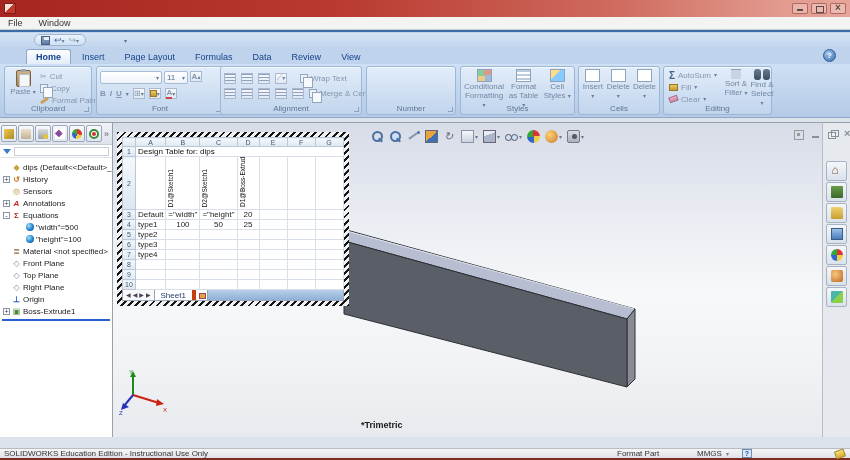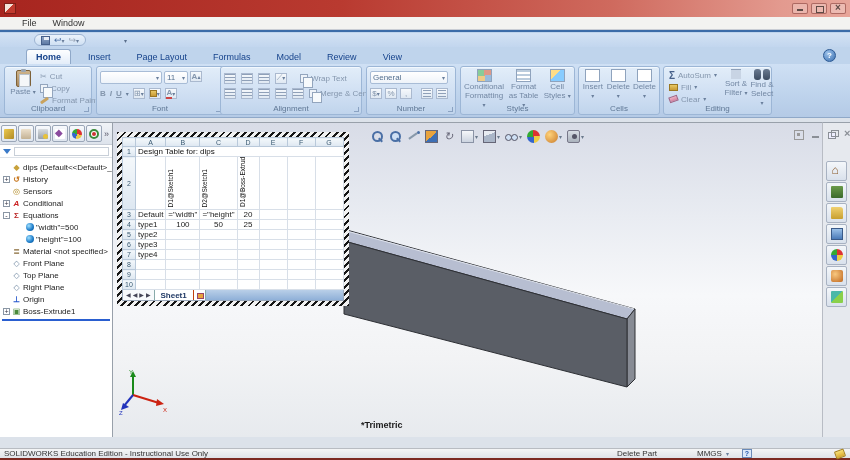--- a/index.html
+++ b/index.html
@@ -12,35 +12,35 @@
     display:flex;align-items:center;padding:0 4px;gap:4px}
   .sw-logo{width:12px;height:11px;background:linear-gradient(135deg,#f4e2d8 45%,#c23a2e 45%);border:1px solid #7c1f18;flex:0 0 auto}
   .title-text{color:#fff;font-weight:bold;font-size:10px;text-shadow:0 1px 1px #7a1d17;white-space:nowrap}
   .cap-btns{margin-left:auto;display:flex;gap:3px}
   .cap-btn{width:16px;height:11px;background:rgba(255,255,255,.25);border:1px solid rgba(120,40,35,.55);border-radius:2px;position:relative}
   .cap-min::before{content:"";position:absolute;left:4px;bottom:2px;width:6px;height:2px;background:#5d4a46}
   .cap-restore::before{content:"";position:absolute;left:4px;top:2px;width:6px;height:5px;border:1px solid #5d4a46}
   .cap-close::before{content:"×";position:absolute;left:0;right:0;top:-2px;text-align:center;color:#5d4a46;font-weight:bold;font-size:10px}
 
   
-  .menubar{position:absolute;left:0;top:17px;width:100%;height:13px;background:#f3f3f1;border-bottom:1px solid #c9cdd4;display:flex;align-items:center;gap:16px;padding-left:22px;color:#333}
+  .menubar{position:absolute;left:0;top:17px;width:100%;height:13px;background:#f3f3f1;border-bottom:1px solid #c9cdd4;display:flex;align-items:center;gap:16px;padding-left:8px;color:#333}
   .menubar span{cursor:default}
 
   
   .xl-frame{position:absolute;left:0;top:30px;width:100%;height:86px;background:#bfd4ec;border-top:2px solid #3c6ca8}
   .qat{position:absolute;left:0;top:1px;width:100%;height:14px;background:linear-gradient(#d3e2f4,#c2d6ee)}
   .qat-pill{position:absolute;left:34px;top:1px;height:12px;display:flex;align-items:center;gap:4px;padding:0 6px;background:linear-gradient(#ecf3fb,#cfe0f3);border:1px solid #9db4d2;border-radius:7px}
   .qicon{font-size:9px;line-height:10px;color:#4a6fa5}
   .qicon.gray{color:#9aa7b8}
   .disk{width:9px;height:9px;background:linear-gradient(#8fa5c5,#5f7ba5);border:1px solid #46608a;position:relative}
   .disk::before{content:"";position:absolute;left:2px;top:0;width:5px;height:3px;background:#e8eef6}
   .caret{font-size:6px;color:#6a7f9c;line-height:6px}
   .qat-more{position:absolute;left:124px;top:4px;font-size:6px;color:#5a6f8c}
 
-  .rtabs{position:absolute;left:0;top:15px;width:100%;height:17px;display:flex;align-items:flex-end;padding-left:26px;gap:8px}
+  .rtabs{position:absolute;left:0;top:15px;width:100%;height:17px;display:flex;align-items:flex-end;padding-left:26px;gap:2px}
   .rtab{padding:2px 9px 2px;color:#15428b;font-size:9px;border-radius:3px 3px 0 0;cursor:default}
   .rtab.active{background:linear-gradient(#fdfeff,#e3edf9);border:1px solid #8fa8c8;border-bottom:none;font-weight:bold}
   .rhelp{position:absolute;right:14px;top:17px;width:13px;height:13px;border-radius:50%;background:radial-gradient(circle at 35% 30%,#9fc4ec,#3a6fb0);border:1px solid #2c5a94;color:#fff;font-size:8px;font-weight:bold;text-align:center;line-height:12px}
 
   
   .ribbon{position:absolute;left:0;top:32px;width:100%;height:54px;background:linear-gradient(#cfe0f4,#bed3ec 60%,#b4cae6);border-bottom:1px solid #8fa8c8}
   .grp{position:absolute;top:2px;height:49px;border:1px solid #9cb6d6;border-radius:3px;background:linear-gradient(#e2edf9,#cbdcf1 70%,#c0d4ec);box-shadow:inset 0 1px 0 #f2f8fe}
   .grp-label{position:absolute;left:0;right:0;bottom:1px;text-align:center;font-size:8px;color:#5f7795}
   .launcher{position:absolute;right:2px;bottom:2px;width:5px;height:5px;border:1px solid #8aa2c2;border-top:none;border-left:none}
   .gcontent{position:absolute;left:3px;top:2px;right:3px;height:36px;color:#7287a3;font-size:8px}
@@ -160,21 +160,21 @@
   table.sheet th{background:linear-gradient(#f4f8fb,#dde7f1);border:1px solid #b9c9da;color:#3a5a72;font-weight:normal;height:9px;font-size:7px;padding:0}
   table.sheet td{border:1px solid #d8dfe8;padding:0 2px;height:10px;overflow:hidden;white-space:nowrap}
   .corner{background:linear-gradient(#e8eef5,#cdd9e5)}
   td.num{text-align:center}
   tr.r2 td{height:52px;vertical-align:bottom}
   .vert{display:inline-block;writing-mode:vertical-rl;transform:rotate(180deg);font-size:6.5px;line-height:1;max-height:50px;color:#111}
   td.title-cell{font-size:8px;color:#111}
   .sheetstrip{display:flex;align-items:stretch;height:11px;background:#f2f5f9;border:1px solid #9aa8ba;border-top:none}
   .snav{display:flex;align-items:center;gap:2px;padding:0 3px;background:#f7f9fb}
   .snav span{font-size:6px;color:#445;line-height:6px}
-  .stab{display:flex;align-items:center;padding:0 6px;background:#fff;border-left:1px solid #8aa;border-right:1px solid #c2410c;font-weight:bold;color:#1f3864;font-size:8px}
+  .stab{display:flex;align-items:center;padding:0 6px;background:#fff;border-left:1px solid #8aa;border-right:4px solid #c2410c;font-weight:normal;color:#1f3864;font-size:8px}
   .snew{width:12px;background:#fff;border-right:1px solid #8aa;position:relative}
   .snew::after{content:"";position:absolute;left:3px;top:3px;width:5px;height:4px;background:#e8a33d;border:1px solid #946}
   .sfill{flex:1;background:linear-gradient(#b9cfe8,#8fb0d8)}
 
   
   .taskpane{position:absolute;right:0;top:122px;width:28px;height:315px;background:#e6e9ee;border-left:1px solid #b8bcc4;border-top:1px solid #98a0aa}
   .tp-icons{position:absolute;left:3px;top:38px;display:flex;flex-direction:column;gap:1px}
   .tpb{width:21px;height:20px;border:1px solid #a8b2c2;border-radius:2px;background:linear-gradient(#f4f7fa,#d9e1ec);display:flex;align-items:center;justify-content:center}
   .tpi{width:12px;height:12px}
   .tp-home{background:none;position:relative}
@@ -227,21 +227,21 @@
         <span class="qicon gray">↪<span class="caret">▾</span></span>
       </div>
       <span class="qat-more">▾</span>
     </div>
 
     <div class="rtabs">
       <span class="rtab active">Home</span>
       <span class="rtab">Insert</span>
       <span class="rtab">Page Layout</span>
       <span class="rtab">Formulas</span>
-      <span class="rtab">Model</span>
+      <span class="rtab">Data</span>
       <span class="rtab">Review</span>
       <span class="rtab">View</span>
     </div>
     <span class="rhelp">?</span>
 
     <div class="ribbon">
 
       <div class="grp" style="left:4px;width:88px">
         <div class="gcontent">
           <div class="bigbtn" style="left:0;top:1px">
@@ -342,40 +342,20 @@
                 <span>Merge &amp; Center</span> 
                 <span class="caret">▾</span>
               </span>
           </div>
         </div>
         <div class="grp-label">Alignment</div>
         <span class="launcher"></span>
       </div>
 
       <div class="grp" style="left:366px;width:90px">
-        <div class="gcontent">
-          <span class="combo" style="width:78px;margin-top:2px">
-              <span>General</span>
-              <span class="caret">▾</span>
-            </span>
-          <div style="display:flex;gap:3px;margin-top:4px;align-items:center">
-            <span class="minibox">
-                <span>$</span>
-                <span class="caret">▾</span>
-              </span>
-            <span class="minibox">%</span>
-            <span class="minibox">,</span>
-            <span class="minibox" style="margin-left:6px">
-                <span class="stripes" style="width:8px"></span>
-              </span>
-            <span class="minibox">
-                <span class="stripes" style="width:8px"></span>
-              </span>
-          </div>
-        </div>
         <div class="grp-label">Number</div>
         <span class="launcher"></span>
       </div>
 
       <div class="grp" style="left:460px;width:115px">
         <div class="gcontent" style="display:flex;gap:4px;justify-content:center">
           <div class="bigbtn" style="position:static;width:40px">
             <div class="grid-ic gi-cf"></div>
             <div class="two-line"><span>Conditional Formatting</span> <span class="caret">▾</span></div>
           </div>
@@ -492,21 +472,21 @@
 
         <div class="trow">
           <span class="expander"></span>
           <span class="ticon ic-sensors"></span>
           <span class="tlabel">Sensors</span>
         </div>
 
         <div class="trow">
           <span class="expander">+</span>
           <span class="ticon ic-annot"></span>
-          <span class="tlabel">Conditional</span>
+          <span class="tlabel">Annotations</span>
         </div>
 
         <div class="trow">
           <span class="expander">-</span>
           <span class="ticon ic-eq"></span>
           <span class="tlabel">Equations</span>
         </div>
 
         <div class="trow ind1">
           <span class="expander"></span>
@@ -806,21 +786,21 @@
         <span class="tpb">
           <span class="tpi tp-cust"></span>
         </span>
 
     </div>
   </div>
 
 
   <div class="statusbar">
     <span class="sb-left">SOLIDWORKS Education Edition - Instructional Use Only</span>
-    <span class="sb-mode">Delete Part</span>
+    <span class="sb-mode">Format Part</span>
     <span class="sb-units">
         <span>MMGS</span>
         <span class="caret">▾</span>
       </span>
     <span class="sb-help">?</span>
     <span class="sb-tag"></span>
   </div>
 
 </div>
 

